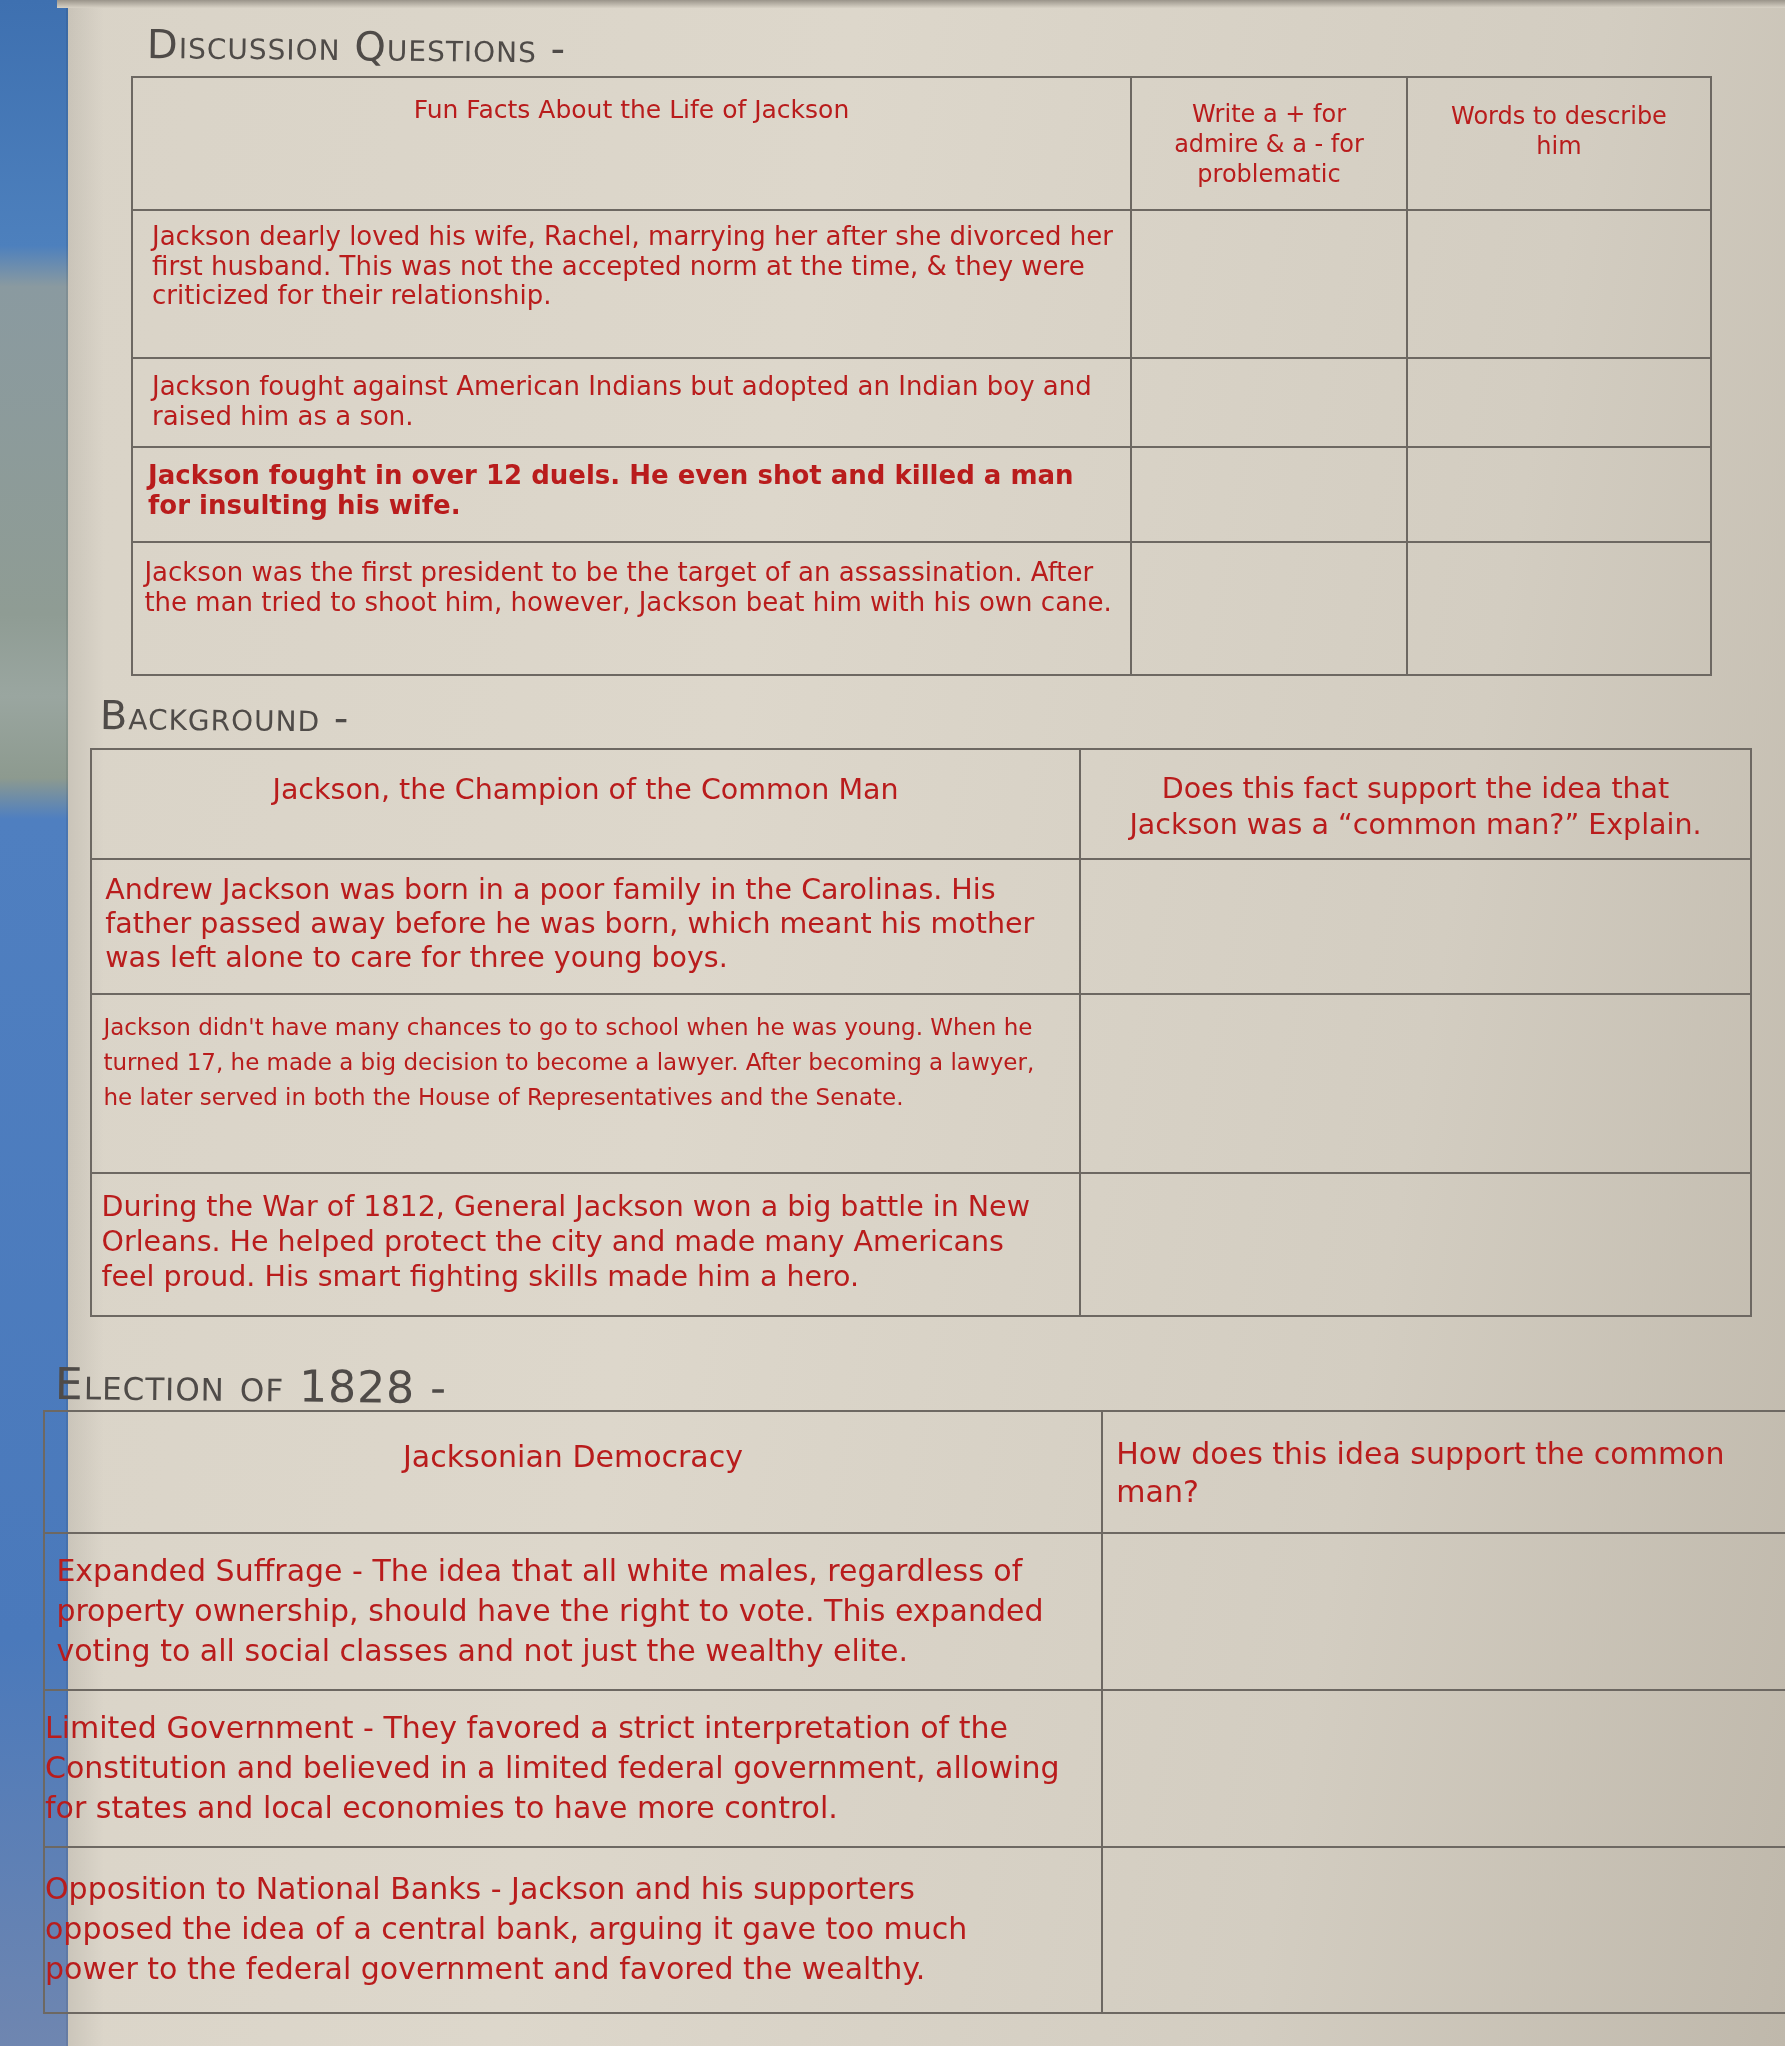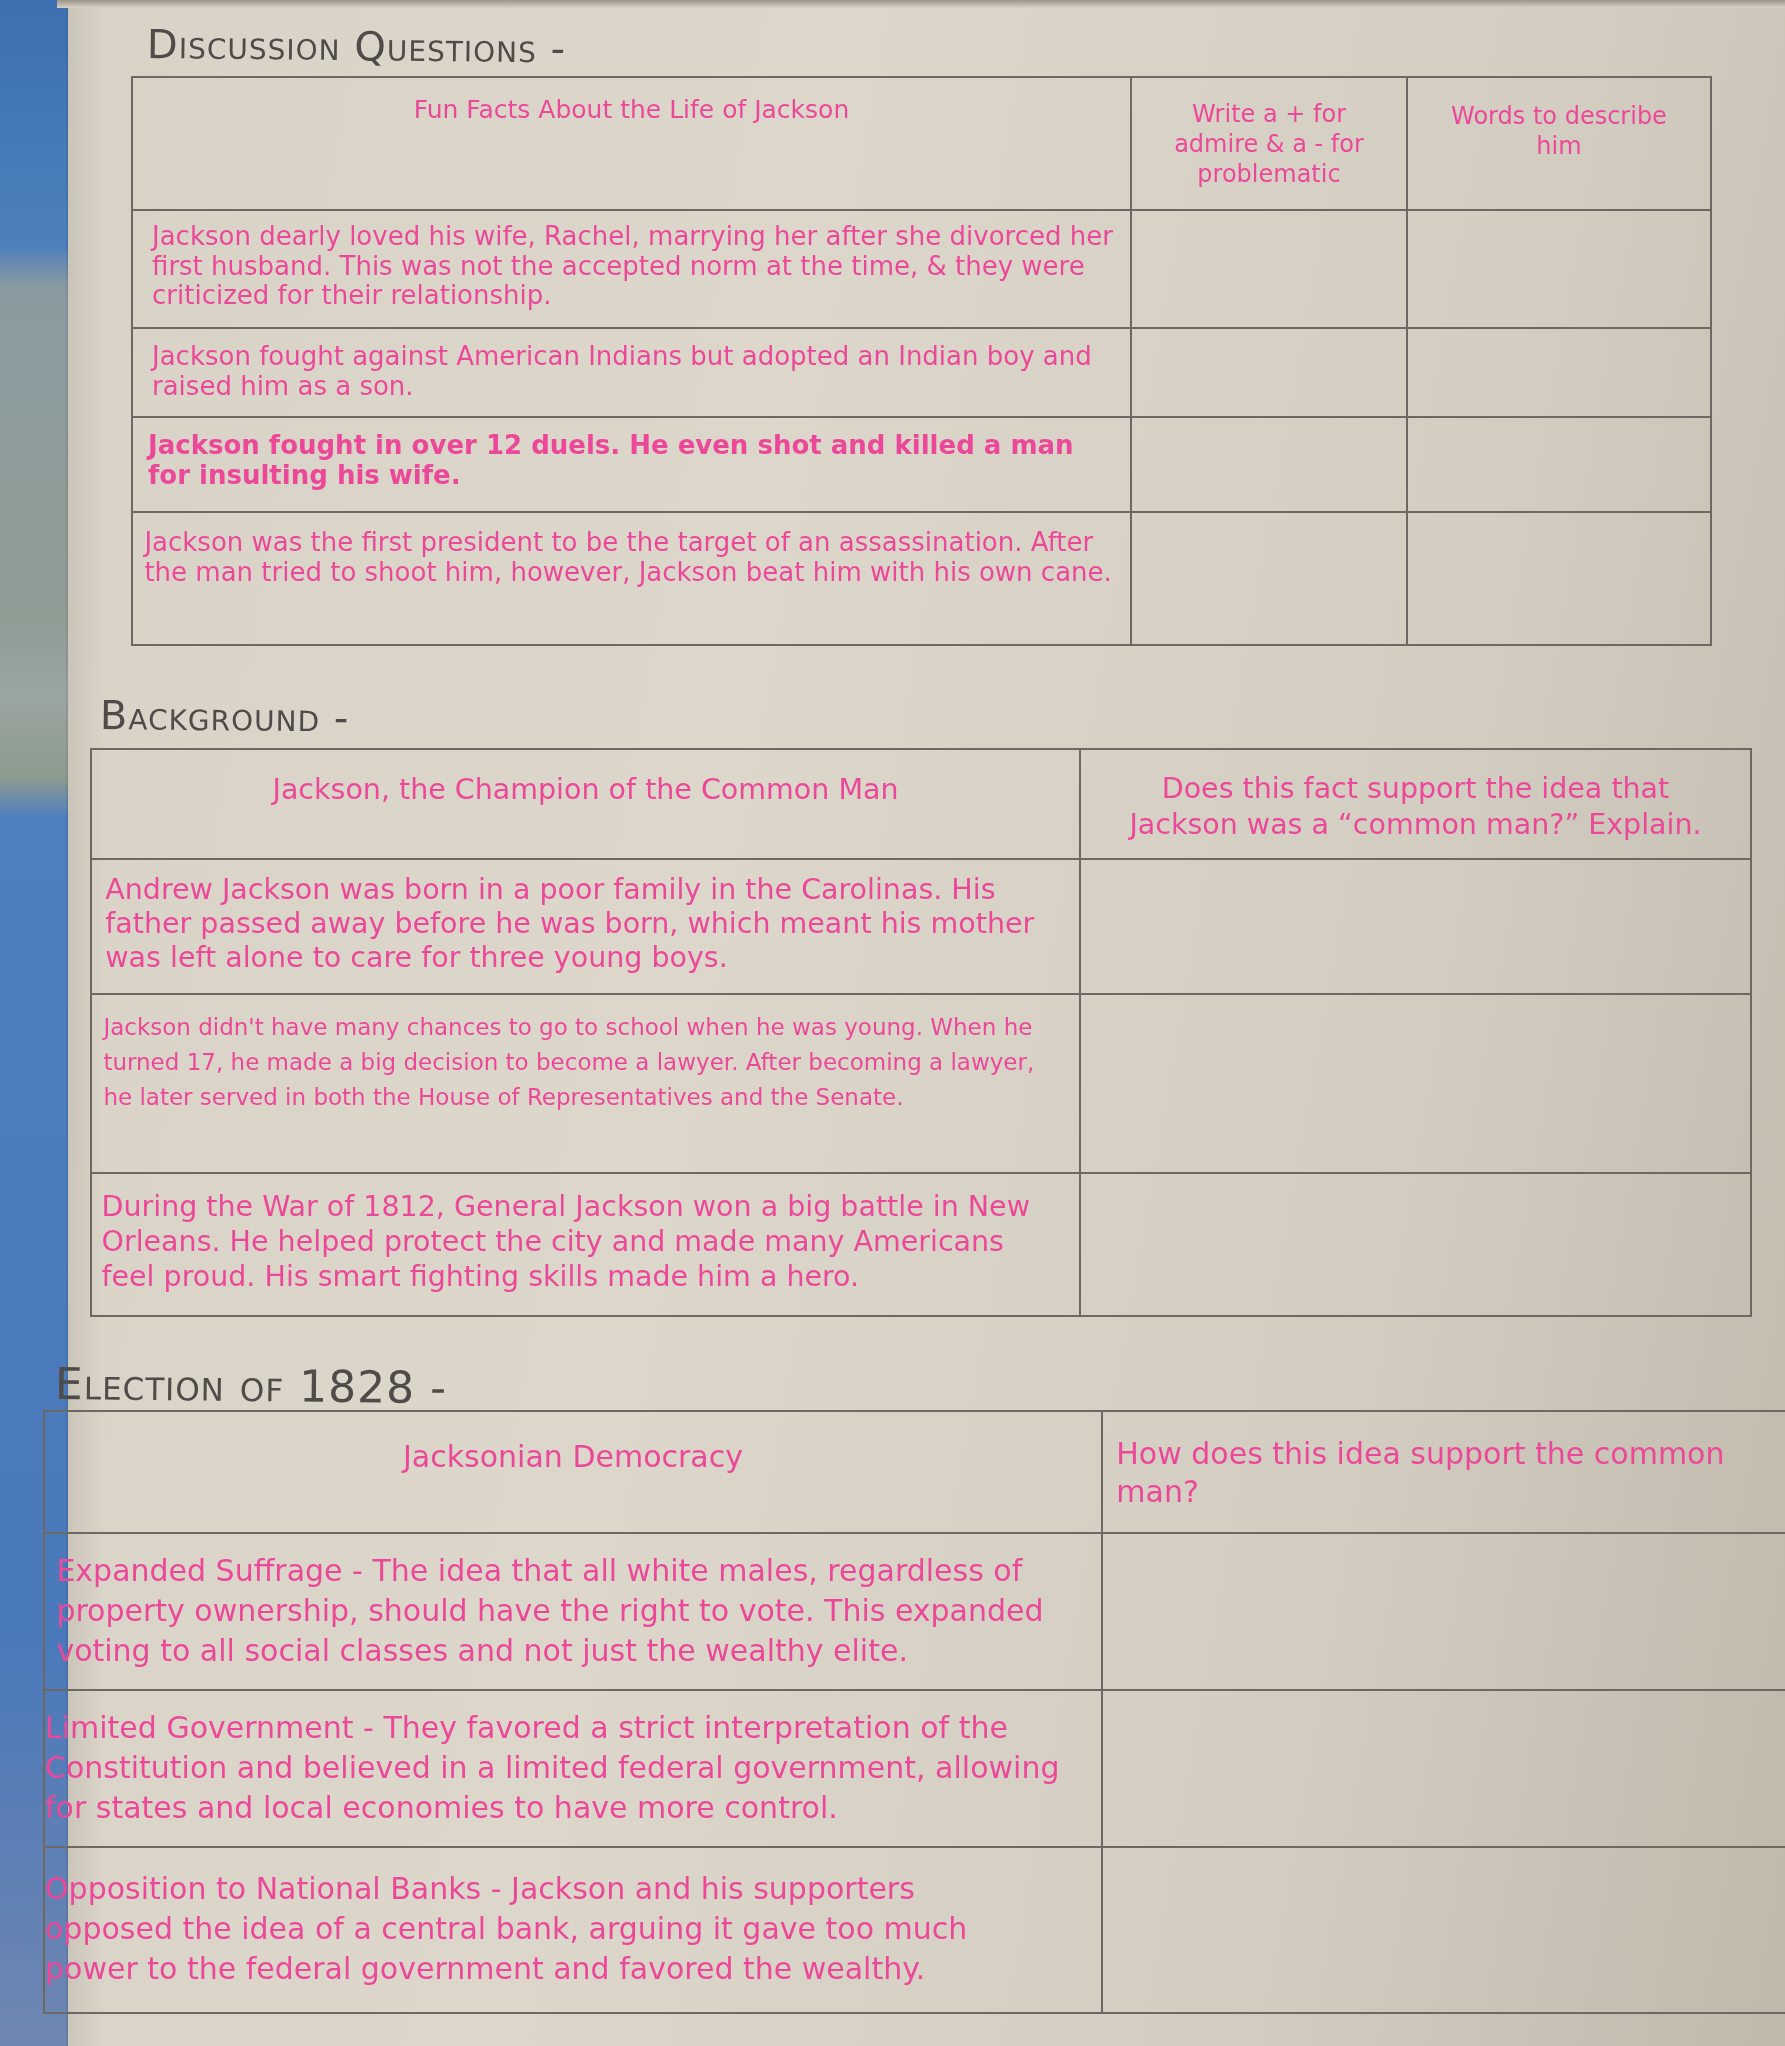--- a/index.html
+++ b/index.html
@@ -18,21 +18,21 @@
     background: linear-gradient(90deg, rgba(0,0,0,0.08), rgba(0,0,0,0));
   }
   .topshade { position:absolute; left:57px; top:0; width:1728px; height:7.6px; background:linear-gradient(180deg,#9a948a,#d8d2c6); }
   .heading {
     position:absolute; font-family:"DejaVu Sans", sans-serif; font-variant: small-caps;
     font-size:40px; font-weight:normal; letter-spacing:1px; color:#4f4b48;
     transform: rotate(0.6deg); transform-origin: left center;
   }
   table.ws {
     position:absolute; border-collapse:collapse; table-layout:fixed;
-    font-family:"DejaVu Sans", sans-serif; color:#ec4899;
+    font-family:"DejaVu Sans", sans-serif; color:#b91c1c;
   }
   table.ws td, table.ws th {
     border:2.4px solid #6d6862; vertical-align:top; padding:0;
   }
   table.ws th { font-weight:normal; text-align:center; }
 </style>
 </head>
 <body>
 
 <div class="desk-edge"></div>
@@ -45,21 +45,21 @@
     <col style="width:999px">
       <col style="width:276px">
       <col style="width:304px">
   </colgroup>
   <tbody>
       <tr style="height:133px">
     <th style="font-size:25px; padding-top:17px;">Fun Facts About the Life of Jackson</th>
     <th style="font-size:24px; padding:21px 19px 0; line-height:30px;">Write a + for admire &amp; a - for problematic</th>
     <th style="font-size:24px; padding:23px 21px 0; line-height:30px;">Words to describe him</th>
   </tr>
-  <tr style="height:118px">
+  <tr style="height:148px">
     <td style="font-size:26px; line-height:29.5px; padding:11.4px 13.3px 0 19px; text-align:left;">Jackson dearly loved his wife, Rachel, marrying her after she divorced her first husband.  This was not the accepted norm at the time, &amp; they were criticized for their relationship.</td>
     <td></td>
     <td></td>
   </tr>
   <tr style="height:89px">
     <td style="font-size:26px; line-height:29.5px; padding:13.3px 13.3px 0 19px;">Jackson fought against American Indians but adopted an  Indian boy and raised him as a son.</td>
     <td></td>
     <td></td>
   </tr>
   <tr style="height:95px">

